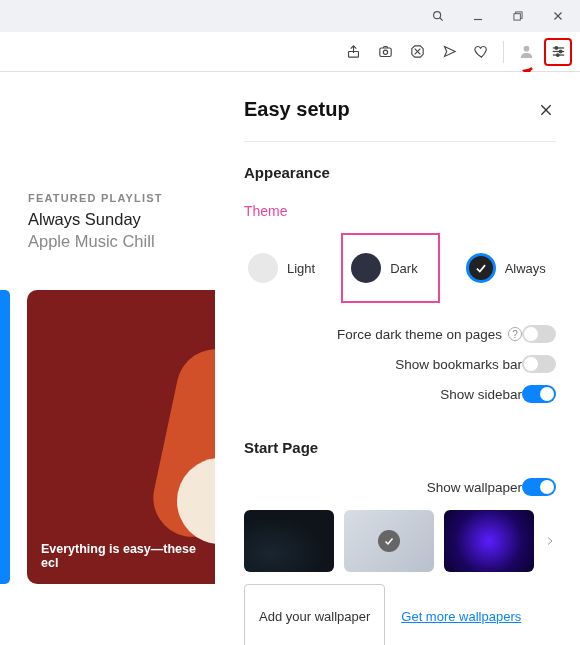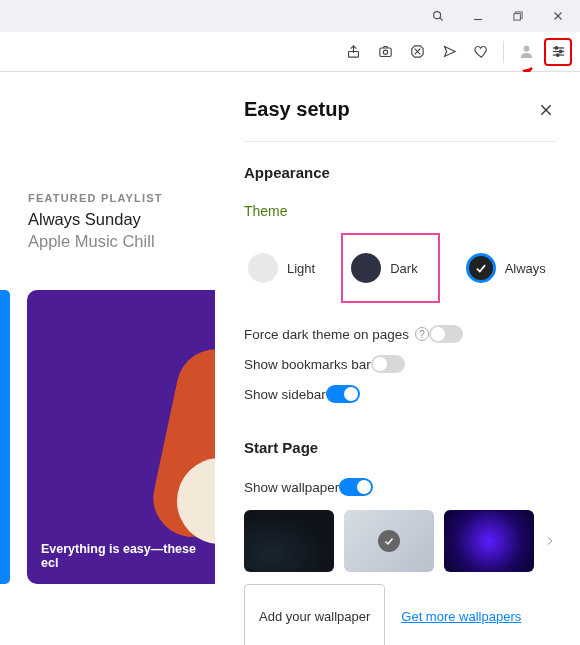--- a/index.html
+++ b/index.html
@@ -14,42 +14,42 @@
 .toolbar .icn svg { width: 17px; height: 17px; }
 .toolbar .sep { width: 1px; height: 22px; background: #ddd; margin: 0 4px; }
 .toolbar .icn.highlighted { border: 2px solid #e60000; }
 
 .content { position: absolute; top: 72px; left: 0; right: 0; bottom: 0; background: #fff; }
 .left-content { position: absolute; left: 0; top: 120px; width: 215px; padding-left: 28px; }
 .featured-label { font-size: 11px; letter-spacing: 1.2px; color: #888; font-weight: 700; margin-bottom: 4px; }
 .featured-title { font-size: 16.5px; color: #222; line-height: 1.35; }
 .featured-sub { font-size: 16.5px; color: #888; line-height: 1.35; }
 .blue-strip { position: absolute; left: 0; top: 218px; width: 10px; height: 294px; background: #0a84ff; border-radius: 0 5px 5px 0; }
-.artwork { position: absolute; left: 27px; top: 218px; width: 188px; height: 294px; background: #4c1d95; border-radius: 10px 0 0 10px; overflow: hidden; }
+.artwork { position: absolute; left: 27px; top: 218px; width: 188px; height: 294px; background: #7f1d1d; border-radius: 10px 0 0 10px; overflow: hidden; }
 .art-shape1 { position: absolute; right: -28px; top: 58px; width: 78px; height: 190px; background: #d1502a; border-radius: 40px; transform: rotate(12deg); }
 .art-shape2 { position: absolute; right: -48px; bottom: 40px; width: 86px; height: 86px; background: #f4e8d8; border-radius: 50%; }
 .artwork-text { position: absolute; left: 14px; bottom: 14px; font-size: 12.5px; color: #fff; font-weight: 600; }
 
 .panel { position: absolute; right: 0; top: 4px; width: 360px; bottom: 0; background: #fff; padding: 22px 24px 16px 24px; }
 .panel-head { display: flex; justify-content: space-between; align-items: center; margin-bottom: 20px; }
 .panel-title { font-size: 20px; font-weight: 700; color: #111; }
 .close-x { width: 20px; height: 20px; display: flex; align-items: center; justify-content: center; color: #333; cursor: pointer; }
 .divider { height: 1px; background: #e8e8e8; margin-bottom: 22px; }
 .section-title { font-size: 15px; font-weight: 700; color: #222; margin-bottom: 22px; }
-.sub-label { font-size: 14px; color: #4d7c0f; margin-bottom: 14px; }
+.sub-label { font-size: 14px; color: #ec4899; margin-bottom: 14px; }
 .themes { display: flex; gap: 22px; align-items: center; margin-bottom: 22px; }
 .theme-opt { display: flex; align-items: center; gap: 9px; font-size: 13px; color: #333; cursor: pointer; padding: 8px 4px; }
 .theme-opt.highlighted { border: 2px solid #ec4899; padding: 18px 20px 18px 8px; }
 .swatch { width: 30px; height: 30px; border-radius: 50%; display: flex; align-items: center; justify-content: center; }
 .sw-light { background: #e8e8e8; }
 .sw-dark { background: #2e3142; }
 .sw-system { background: #222; border: 3px solid #0a84ff; color: #fff; }
 .sw-system svg { width: 14px; height: 14px; }
 
-.toggle-row { display: flex; justify-content: flex-start; align-items: center; margin-bottom: 12px; font-size: 13.5px; color: #333; }
+.toggle-row { display: flex; justify-content: flex-end; align-items: center; margin-bottom: 12px; font-size: 13.5px; color: #333; }
 .toggle-row .lbl { display: flex; align-items: center; gap: 6px; }
 .help-ic { width: 14px; height: 14px; border: 1px solid #aaa; border-radius: 50%; display: inline-flex; align-items: center; justify-content: center; font-size: 10px; color: #888; }
 .toggle { width: 34px; height: 18px; border-radius: 10px; position: relative; }
 .toggle.off { background: #d8d8d8; }
 .toggle.on { background: #0a84ff; }
 .toggle::after { content: ""; position: absolute; width: 14px; height: 14px; border-radius: 50%; background: #fff; top: 2px; }
 .toggle.off::after { left: 2px; }
 .toggle.on::after { right: 2px; }
 
 .sp-section { margin-top: 36px; }

